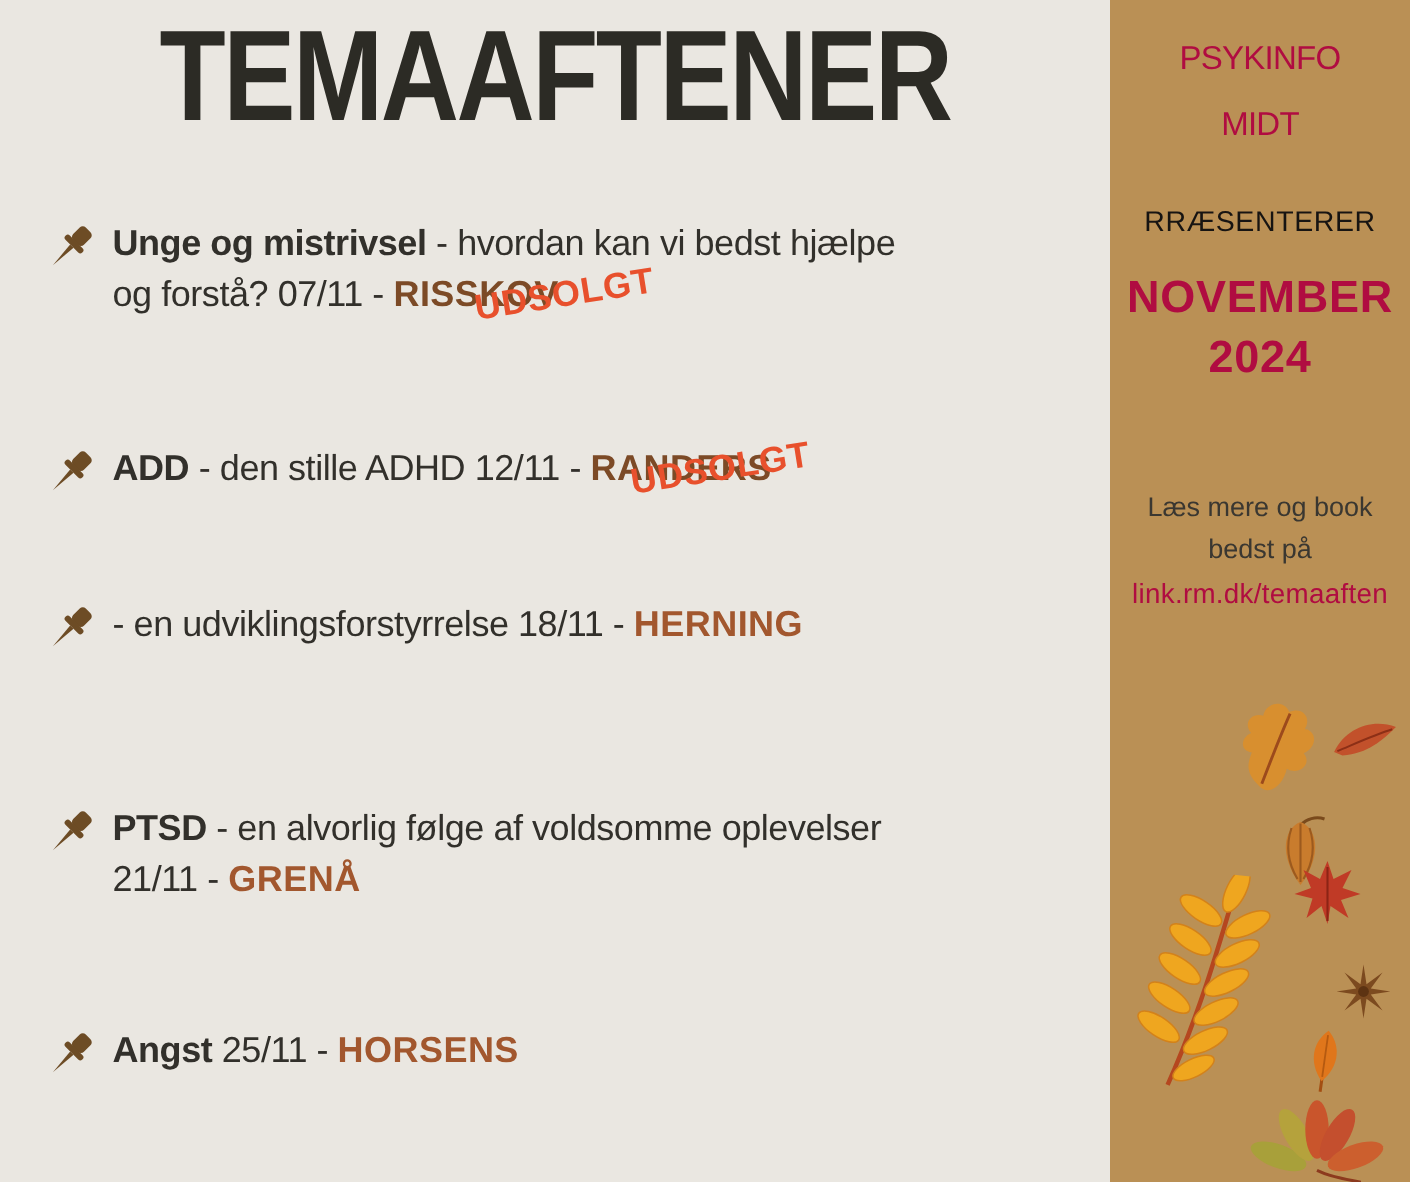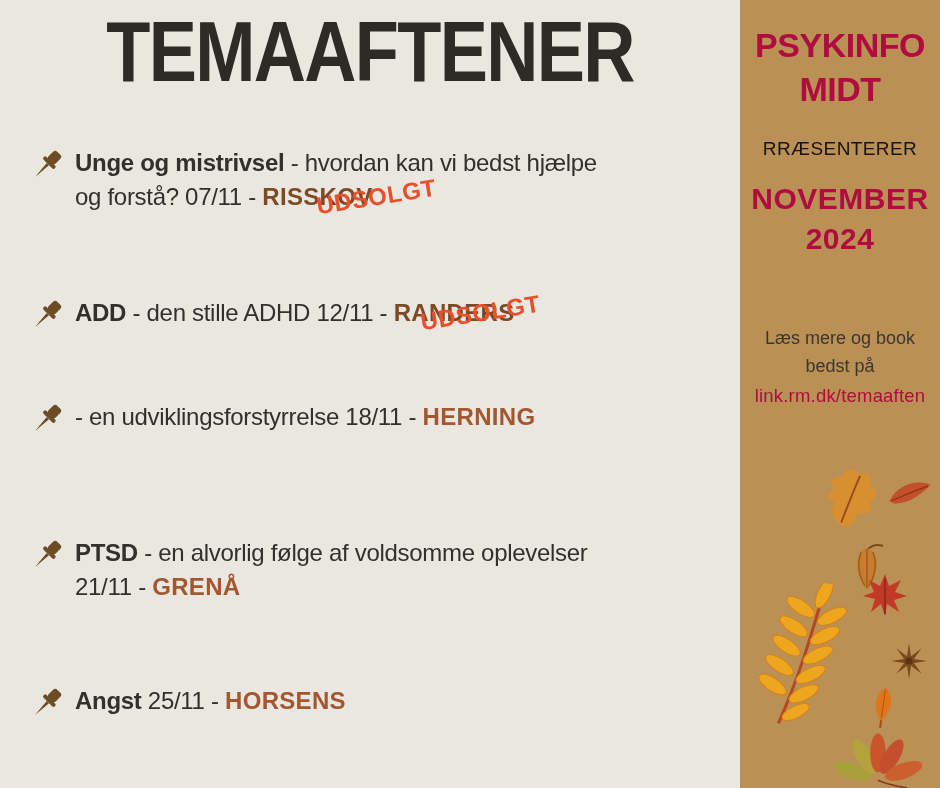--- a/index.html
+++ b/index.html
@@ -20,21 +20,21 @@
   .loc-dark{color:var(--loc_dark);}
   .loc-mid{color:var(--loc_mid);}
   .badge{position:absolute;font-size:24px;font-weight:700;color:var(--udsolgt);
          transform:rotate(-9deg);letter-spacing:.5px;white-space:nowrap;}
   #badge-1{left:316px;top:183px;}
   #badge-2{left:420px;top:299px;}
 
   
   #sidebar{position:absolute;left:740px;top:0;width:200px;height:788px;background:var(--tan);}
   .sb-text{position:absolute;left:0;width:200px;text-align:center;}
-  .brand{font-size:34px;font-weight:700;color:var(--crimson);letter-spacing:-.5px;}
+  .brand{font-size:22px;font-weight:400;color:var(--crimson);letter-spacing:-.5px;}
   #brand-1{top:26px;} #brand-2{top:70px;}
   .presents{top:138px;font-size:19px;color:#171412;letter-spacing:.4px;}
   .month{font-size:30px;font-weight:700;color:var(--crimson);letter-spacing:.5px;}
   #month-1{top:182px;} #month-2{top:222px;}
   .cta{font-size:18px;color:#3a3731;}
   #cta-1{top:328px;} #cta-2{top:356px;}
   .cta-link{top:385px;font-size:18.5px;color:var(--crimson);letter-spacing:.2px;}
 
   .decor{position:absolute;}
 </style>

